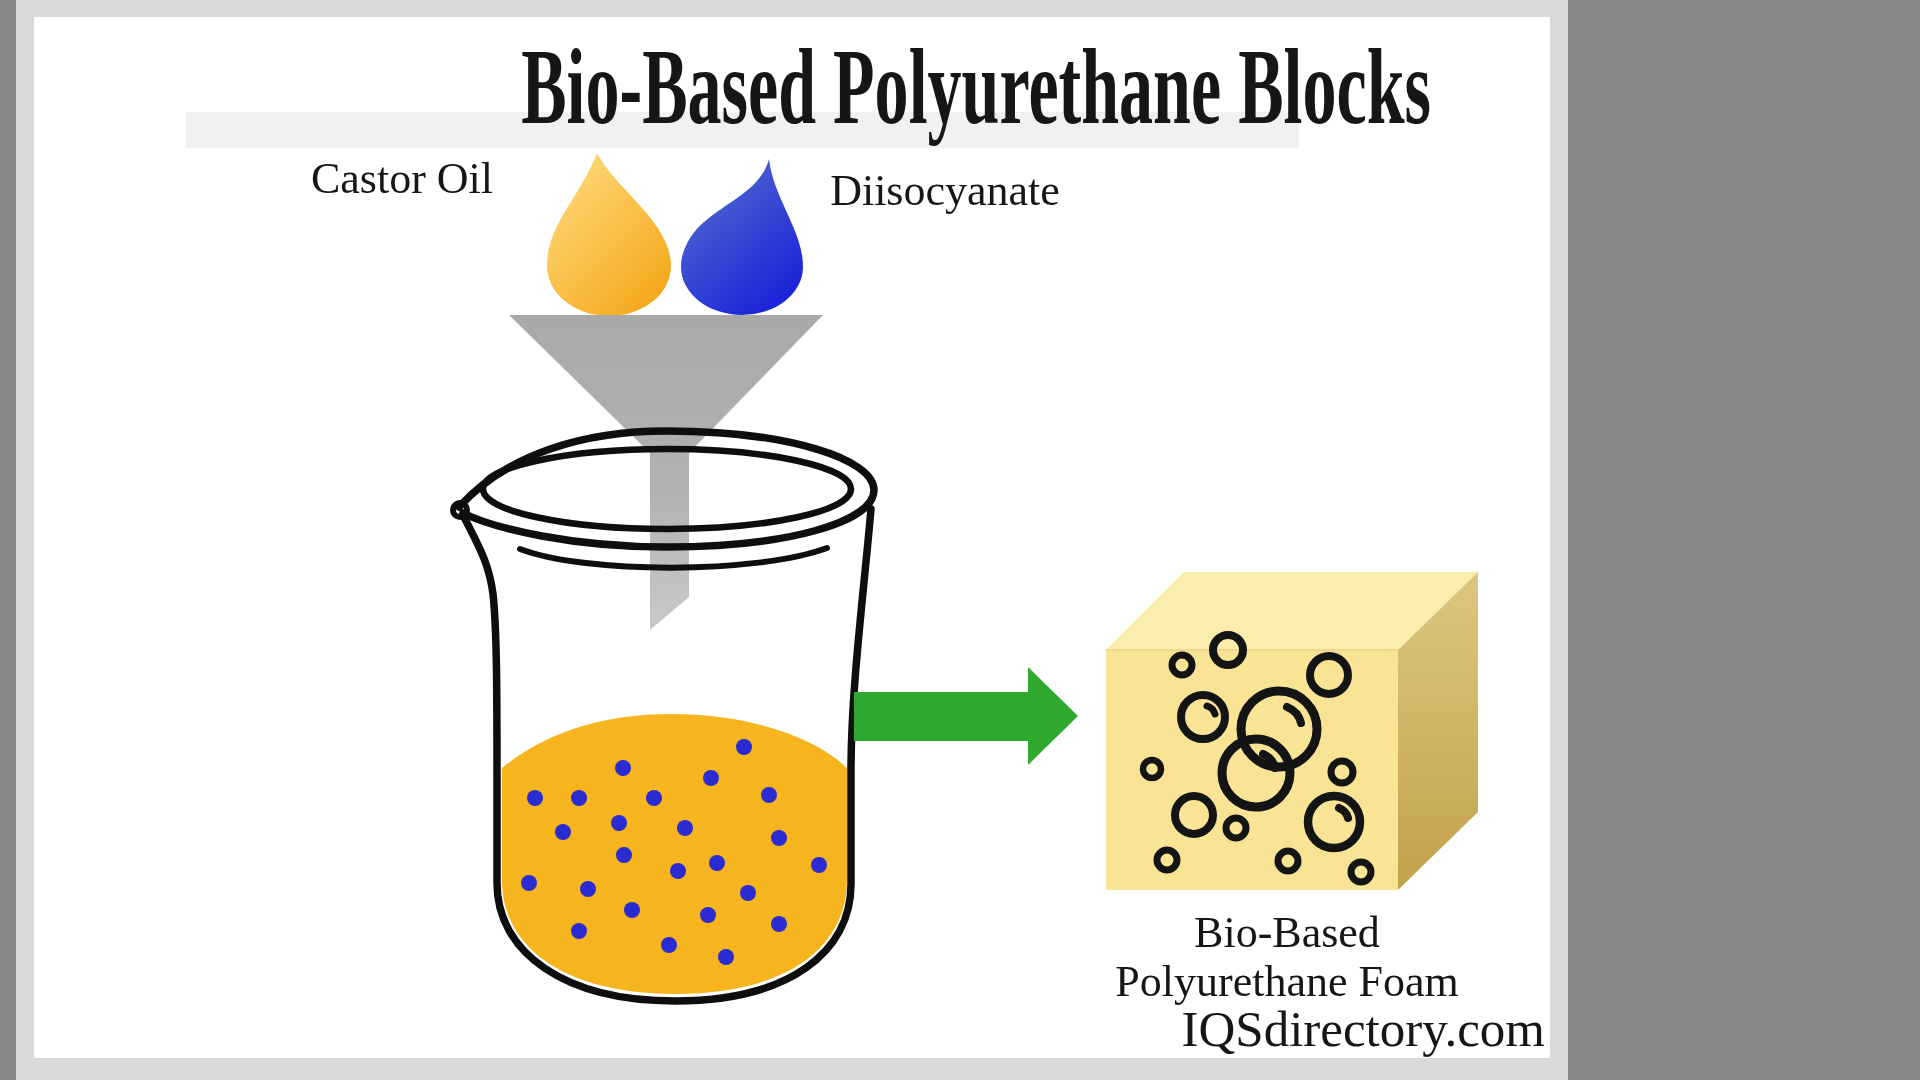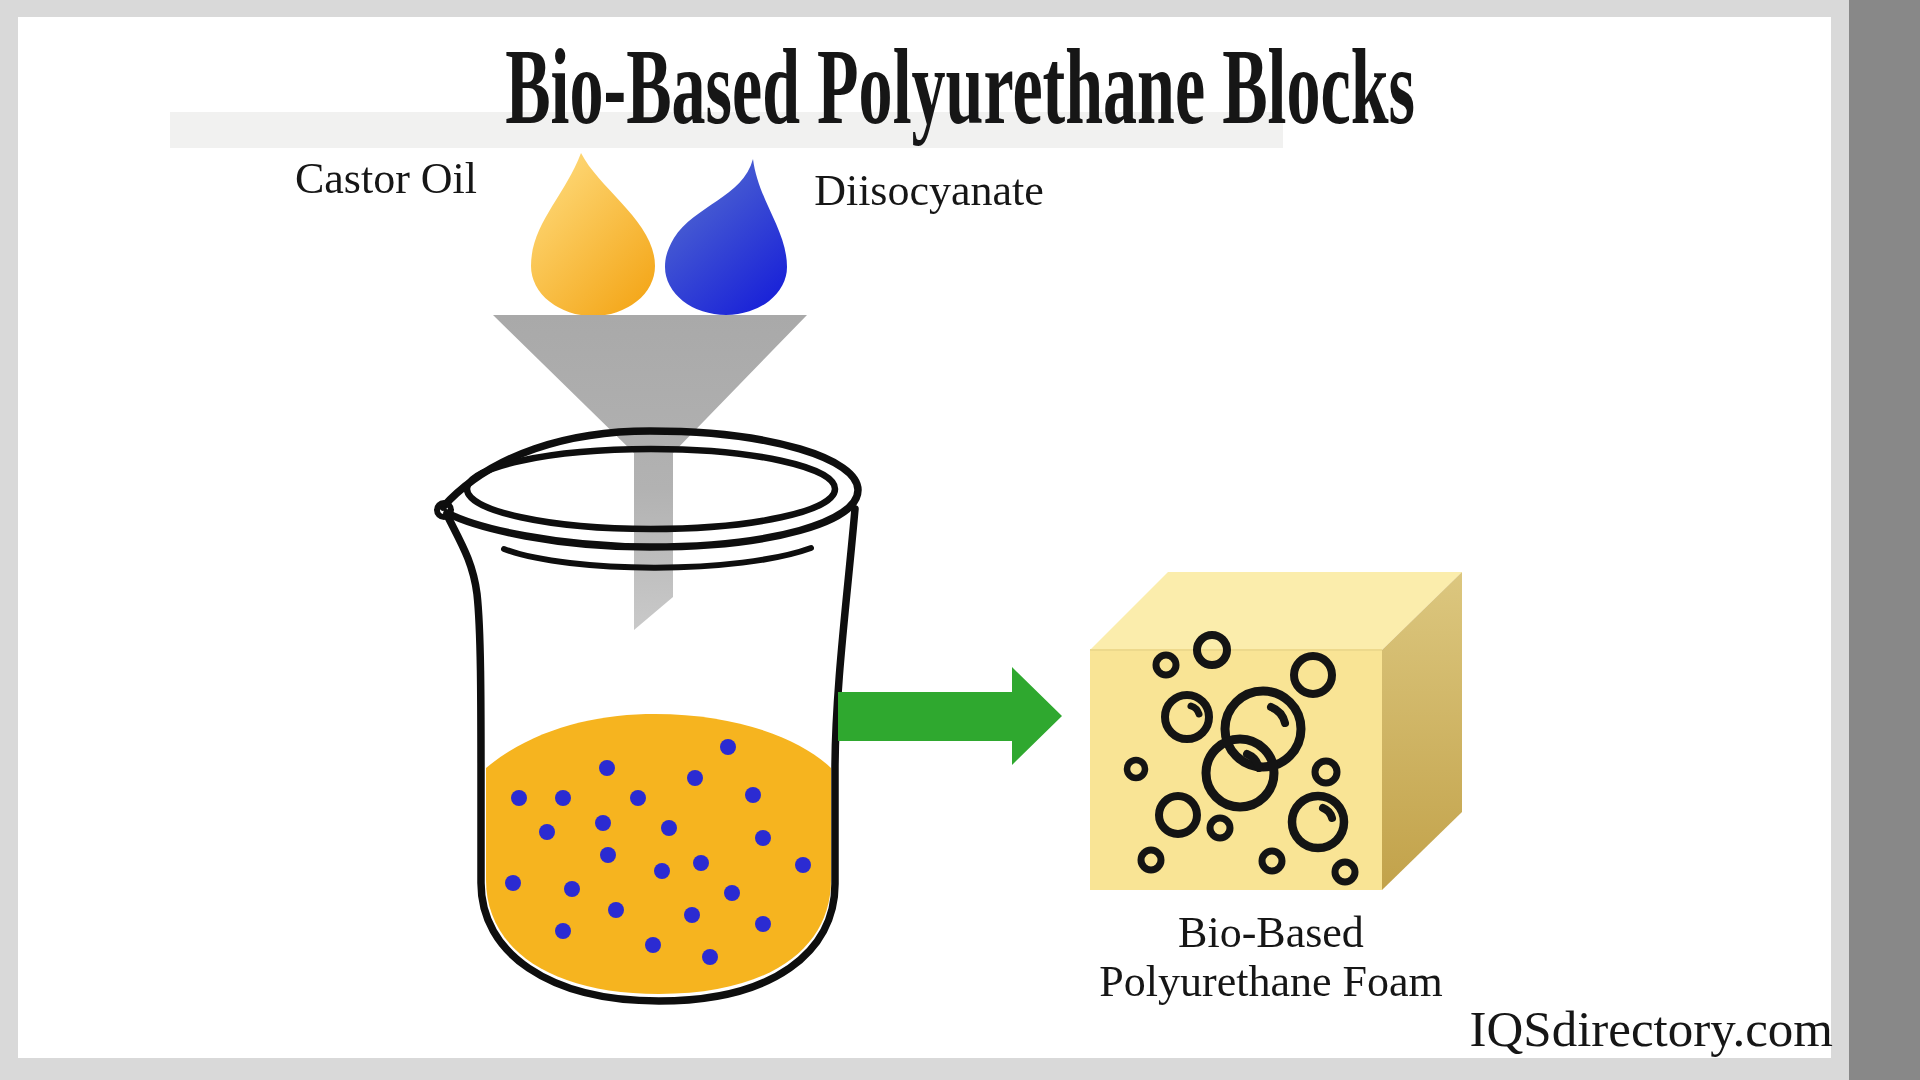--- a/index.html
+++ b/index.html
@@ -1,20 +1,21 @@
 <!DOCTYPE html>
 <html style="--frame: #D9D9D9; --canvas: #FFFFFF; --band: #F1F1F0; --text: #161616; --stroke: #0E0E0E; --liquid: #F6B41F; --dots: #2B2BD2; --arrow: #2FA82F; --funnel-light: #C9C9C9; --funnel-dark: #A9A9A9; --cube-front: #F9E495; --cube-top: #FBEDAC; --cube-side-light: #DCC77F; --cube-side-dark: #C2A24A; --bubbles: #141414; --g-castor-a: #FFDF84; --g-castor-b: #F4A71A; --g-diiso-a: #5A74CF; --g-diiso-b: #1B24D8;"><head>
 <meta charset="utf-8">
 <style>
   html,body{margin:0;padding:0;background:#888;}
   #stage{
-    position:relative;width:1849px;height:1080px;overflow:hidden;
+    position:relative;width:1552px;height:1080px;overflow:hidden;
     background:var(--frame,#D9D9D9);
     font-family:"Liberation Serif","DejaVu Serif",serif;
     color:var(--text,#161616);
+    margin-left:16px;
   }
   #canvas{
     position:absolute;left:18px;top:17px;right:18px;bottom:22px;
     background:var(--canvas,#fff);
   }
   .band{
     position:absolute;left:170px;top:112px;width:1113px;height:36px;
     background:var(--band,#F1F1F0);
   }
   .title-wrap{
@@ -25,21 +26,21 @@
     font-size:108px;line-height:108px;font-weight:700;white-space:nowrap;
     transform:scaleX(0.63);transform-origin:center top;letter-spacing:0px;
   }
   .lbl{
     position:absolute;font-size:44px;line-height:44px;text-align:center;white-space:nowrap;
   }
   #lbl-castor{left:186px;top:157px;width:400px;}
   #lbl-diiso{left:729px;top:169px;width:400px;}
   #lbl-foam{left:1021px;top:908px;width:500px;line-height:49px;white-space:normal;}
   #watermark{
-    position:absolute;right:16px;top:1004px;font-size:51px;line-height:51px;
+    position:absolute;right:23px;top:1004px;font-size:51px;line-height:51px;
     text-align:right;white-space:nowrap;
   }
   svg#diagram{position:absolute;left:0;top:0;width:1920px;height:1080px;}
   .outline{fill:none;stroke:var(--stroke,#0E0E0E);stroke-linecap:round;}
   .bubble{fill:none;stroke:var(--bubbles,#141414);}
   .bubble-shine{fill:none;stroke:var(--bubbles,#141414);stroke-linecap:round;}
   .dot{fill:var(--dots,#2B2BD2);}
 </style>
 </head>
 <body>

